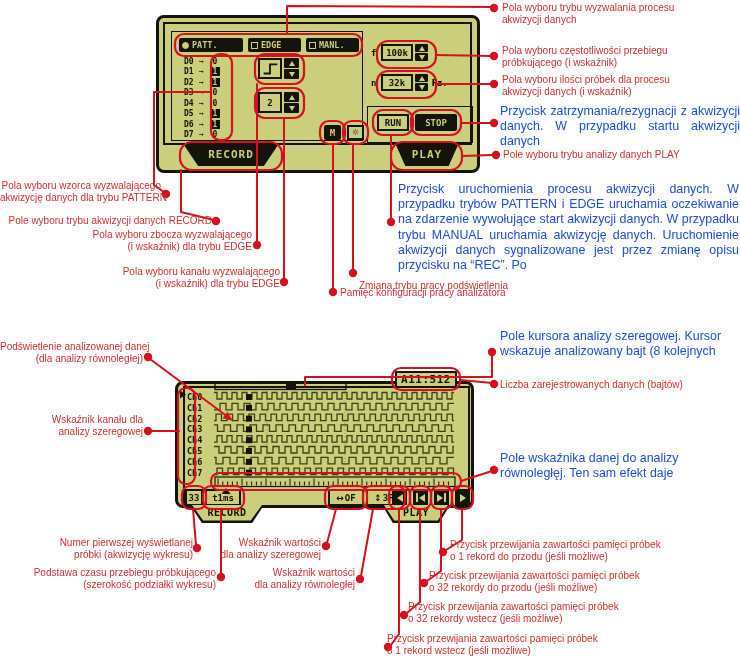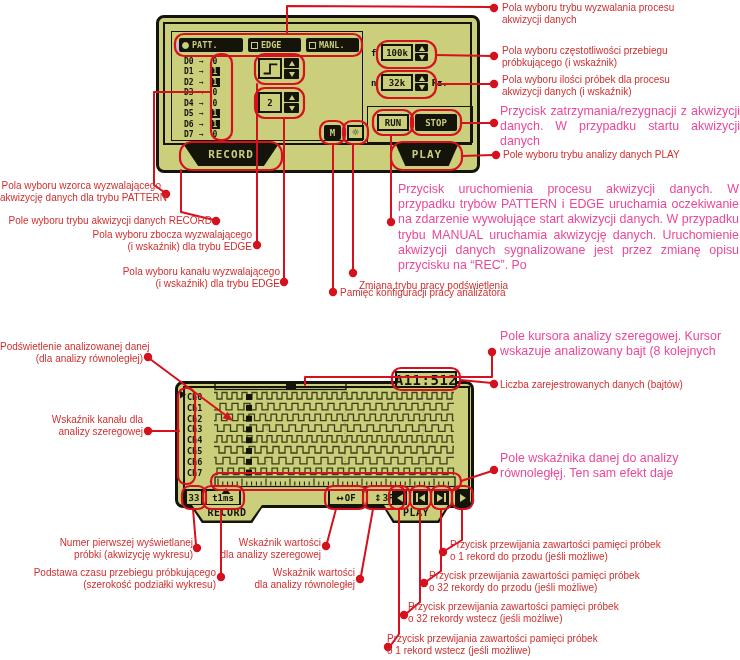--- a/index.html
+++ b/index.html
@@ -47,21 +47,21 @@
   .wave{fill:none;stroke:#3c4016;stroke-width:1.3;}
   .ch-label{font:bold 8.5px "DejaVu Sans Mono",monospace;fill:#14140a;}
   .grid{stroke:#3c4016;stroke-width:.8;stroke-dasharray:1,2.5;opacity:.55;}
   .tick{stroke:#14140a;stroke-width:1;}
   .callout-oval{fill:none;stroke:#d6111e;stroke-width:2.2;}
   .callout-line{fill:none;stroke:#d6111e;stroke-width:2;stroke-linecap:round;stroke-linejoin:round;}
   .callout-dot{fill:#d6111e;}
   
   .ann{position:absolute;color:#d12f2f;font:10px/11.5px "Liberation Sans",sans-serif;white-space:pre;z-index:7;}
   .ann.right{text-align:right;}
-  .ann-big{position:absolute;color:#ec4899;font:12.4px/15.2px "Liberation Sans",sans-serif;text-align:justify;z-index:7;}
+  .ann-big{position:absolute;color:#1d4ed8;font:12.4px/15.2px "Liberation Sans",sans-serif;text-align:justify;z-index:7;}
   .ann-big.pre{white-space:pre;text-align:left;}
 </style>
 </head>
 <body>
 
 <div id="stage">
 
   <div class="lcd-case" style="left:156px;top:15px;width:324px;height:158px;"></div>
   <div class="lcd-display" style="left:163px;top:22px;width:309px;height:123px;"></div>
 
@@ -185,21 +185,21 @@
   <div class="lcd-dark" style="left:415px;top:114px;width:42px;height:17px;">
     <span>STOP</span>
   </div>
 
   <div class="tab-dark" style="left:184px;top:145px;width:94px;"><span>RECORD</span></div>
   <div class="tab-dark" style="left:396px;top:145px;width:62px;"><span>PLAY</span></div>
 
   <div class="lcd-case" style="left:175px;top:381px;width:299px;height:127px;"></div>
   <div class="lcd-display" style="left:183px;top:386px;width:287px;height:121px;"></div>
 
-  <div class="lcd-box" style="left:395px;top:371px;width:62px;height:17px;font-size:14px;letter-spacing:.5px;">
+  <div class="lcd-box" style="left:395px;top:371px;width:62px;height:17px;font-size:11px;letter-spacing:.5px;">
     <span>A11:512</span>
   </div>
 
   <div class="lcd-box" style="left:185px;top:489px;width:18px;height:17px;">
     <span>33</span>
   </div>
   <div class="lcd-box" style="left:205px;top:489px;width:36px;height:17px;">
     <span>t1ms</span>
   </div>
   <div class="lcd-box" style="left:328px;top:489px;width:36px;height:17px;">

